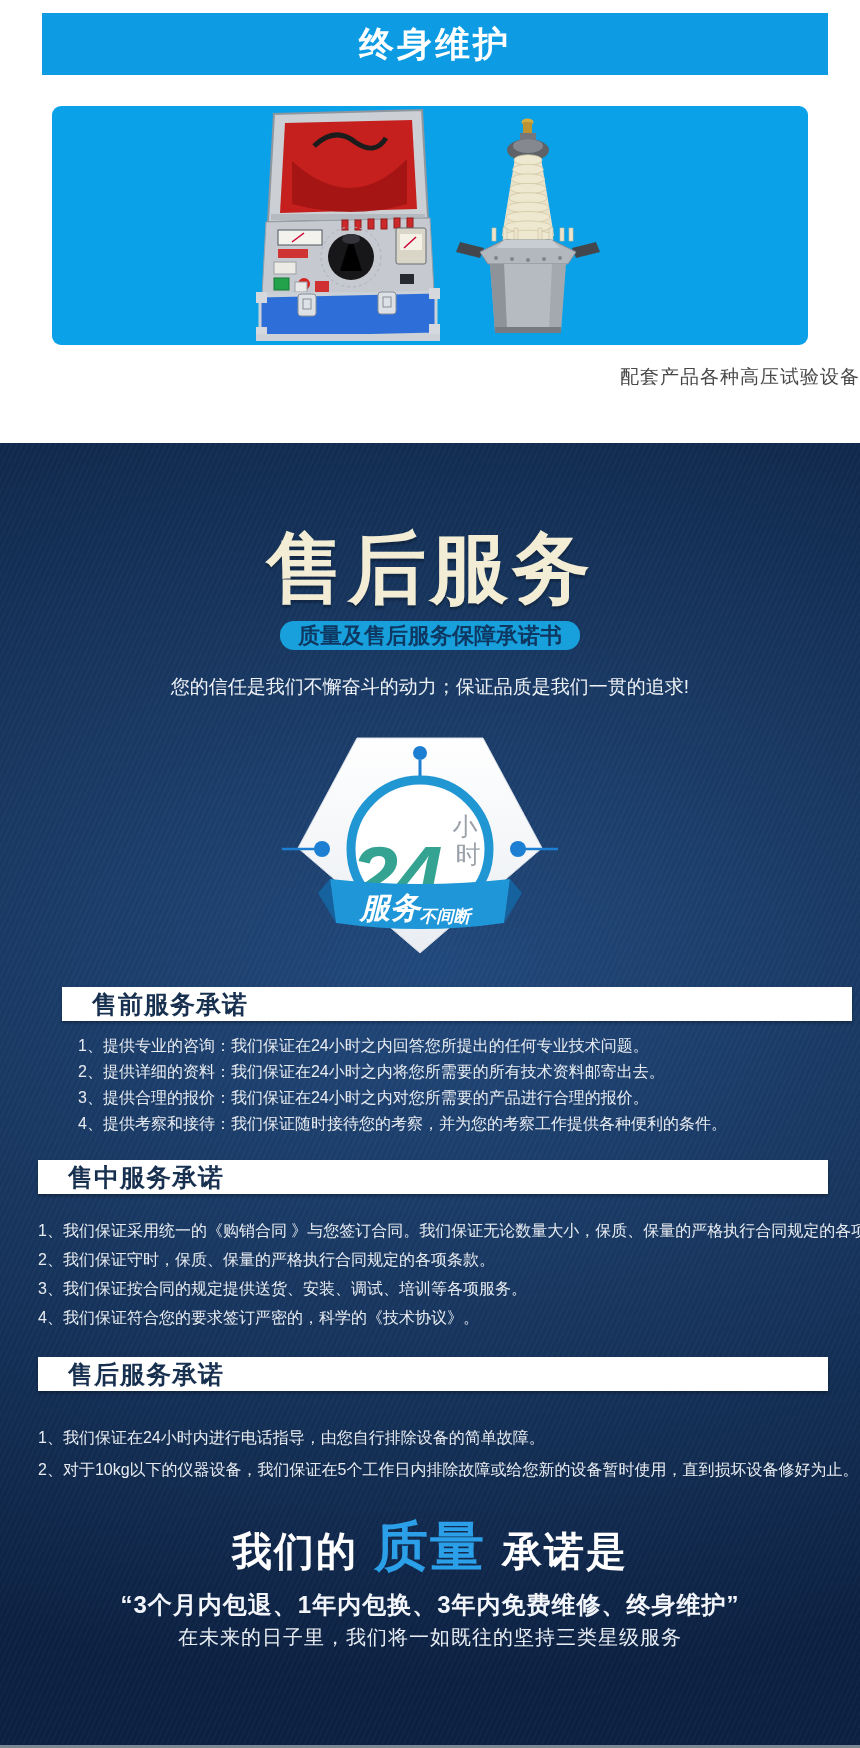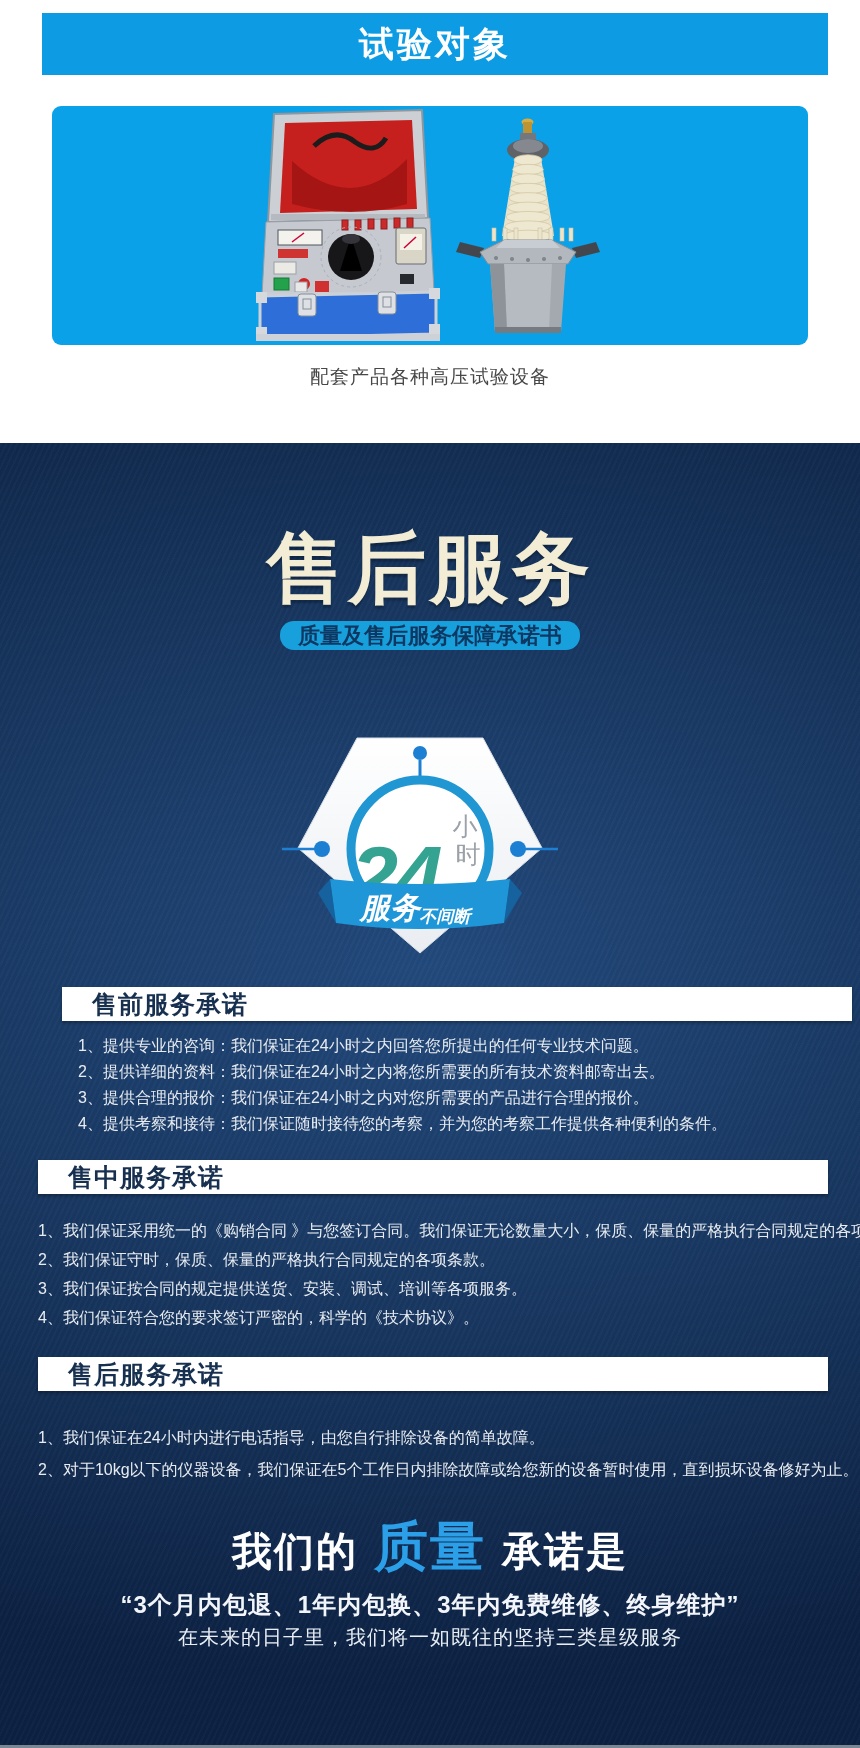--- a/index.html
+++ b/index.html
@@ -5,21 +5,21 @@
   html,body{margin:0;padding:0;background:#fff;}
   #page{position:relative;width:860px;height:1748px;overflow:hidden;background:#ffffff;
         font-family:"Liberation Sans",sans-serif;}
 
   
   .top-banner{position:absolute;left:42px;top:13px;width:786px;height:62px;background:#0d9ce3;
               display:flex;align-items:center;justify-content:center;}
   .top-banner span{color:#ffffff;font-size:35px;font-weight:bold;letter-spacing:3px;}
   .photo-box{position:absolute;left:52px;top:106px;width:756px;height:239px;background:#0aa1e8;border-radius:9px;}
   .photo-box svg{display:block;width:756px;height:239px;}
-  .photo-caption{position:absolute;left:0;top:364px;width:860px;text-align:center;
+  .photo-caption{position:absolute;left:0;top:364px;width:860px;text-align:right;
                  color:#474747;font-size:19px;letter-spacing:1px;}
 
   
   .service{position:absolute;left:0;top:443px;width:860px;height:1305px;
            background:
              radial-gradient(ellipse 130% 55% at 50% 40%, #22497c 0%, #16345c 55%, #0c2142 100%);}
   .service::after{content:"";position:absolute;inset:0;pointer-events:none;
            background:repeating-linear-gradient(115deg, rgba(255,255,255,0.018) 0 2px, rgba(0,0,0,0.015) 2px 5px);}
   .svc-title{position:absolute;left:0;top:86px;width:860px;margin:0;text-align:center;
              color:#f2edd4;font-size:78px;line-height:1;font-weight:900;letter-spacing:4px;
@@ -53,21 +53,21 @@
   .bottom-strip{position:absolute;left:0;bottom:0;width:860px;height:3px;background:#97a0a8;opacity:.8;z-index:3;}
 
   .badge text{font-family:"Liberation Sans",sans-serif;}
 </style>
 </head>
 <body>
 
 <div id="page">
 
   <div class="top-banner">
-    <span>试验对象</span>
+    <span>终身维护</span>
   </div>
 
   <div class="photo-box">
     <svg viewBox="0 0 756 239" aria-hidden="true">
 
       <g>
         <polygon points="222,8 370,4 376,112 216,116" fill="#ccd0d5" stroke="#8f969e" stroke-width="2"></polygon>
         <polygon points="233,17 360,14 365,103 228,107" fill="#c6201e"></polygon>
         <path d="M240,55 Q300,110 355,53 L355,98 Q300,114 240,98 Z" fill="#a01412" opacity="0.9"></path>
         <path d="M262,40 Q283,20 303,36 Q323,50 334,32" stroke="#1c1c1c" stroke-width="5" fill="none"></path>
@@ -157,20 +157,21 @@
       </g>
     </svg>
   </div>
 
   <div class="photo-caption">配套产品各种高压试验设备</div>
 
   <div class="service">
 
     <h1 class="svc-title">售后服务</h1>
     <div class="svc-subtitle">质量及售后服务保障承诺书</div>
+    <div class="svc-tagline">您的信任是我们不懈奋斗的动力；保证品质是我们一贯的追求!</div>
 
     <svg class="badge" viewBox="0 0 300 285" aria-hidden="true">
       <defs>
         <clipPath id="arcClip">
             <rect x="80" y="228" width="136" height="34"></rect>
           </clipPath>
         <linearGradient id="hexShade" x1="0" y1="0" x2="0" y2="1">
           <stop offset="0" stop-color="#ffffff"></stop>
             <stop offset="1" stop-color="#e9edf2"></stop>
         </linearGradient>

